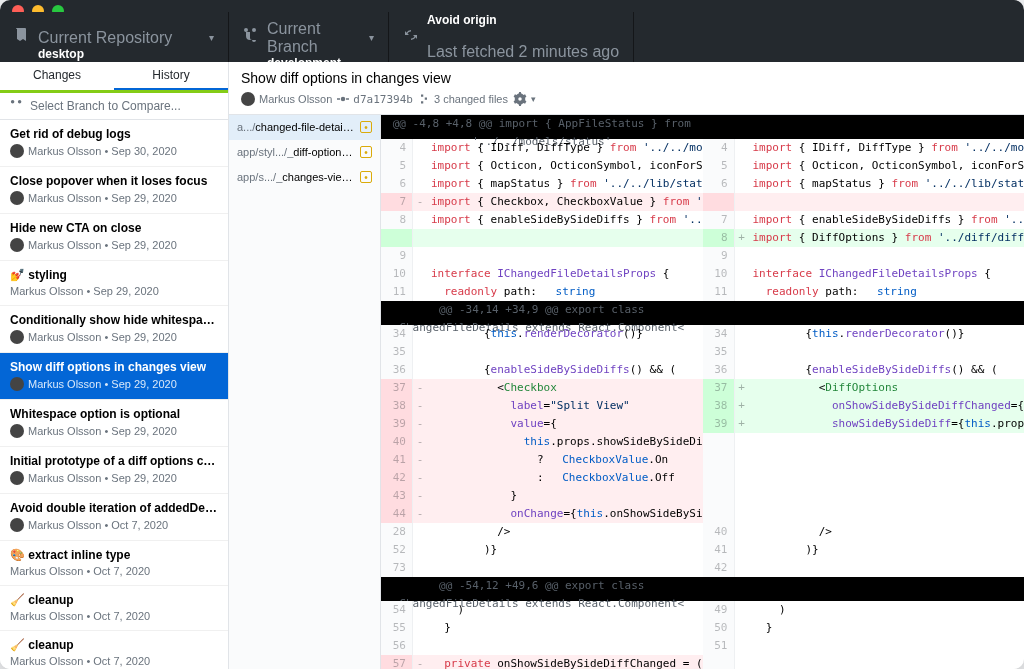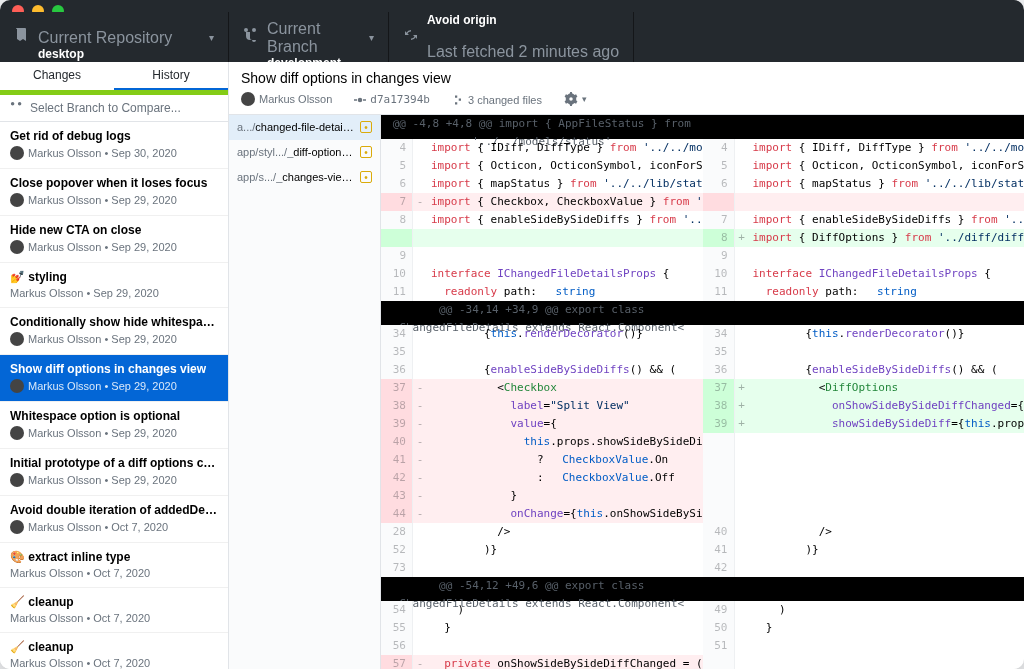--- a/index.html
+++ b/index.html
@@ -58,21 +58,21 @@
 
     .sidebar {
       width: 229px;
       border-right: 1px solid #e1e4e8;
       background: #fff;
       display: flex;
       flex-direction: column;
     }
     .tabs {
       display: flex;
-      border-bottom: 5px solid #84cc16;
+      border-bottom: 3px solid #84cc16;
     }
     .tab {
       flex: 1;
       text-align: center;
       font-size: 12px;
       padding: 6px 0;
       cursor: pointer;
       color: #24292e;
     }
     .tab.active { border-bottom: 2px solid #0366d6; font-weight: 500; }
@@ -128,22 +128,22 @@
     }
     .commit-header-title {
       font-size: 14px;
       font-weight: 500;
       margin-bottom: 6px;
     }
     .commit-header-meta {
       font-size: 11px;
       color: #6a737d;
       display: flex;
-      align-items: flex-end;
-      gap: 22px;
+      align-items: center;
+      gap: 5px;
     }
     .commit-header-meta .seg { display: flex; align-items: center; gap: 4px; }
     .sha { font-family: ui-monospace, SFMono-Regular, Menlo, monospace; font-size:11px; }
     .gear svg { width:14px;height:14px;fill:#6a737d; }
 
     .body-split { display: flex; flex: 1; overflow: hidden; }
 
     .file-list {
       width: 152px;
       border-right: 1px solid #e1e4e8;

